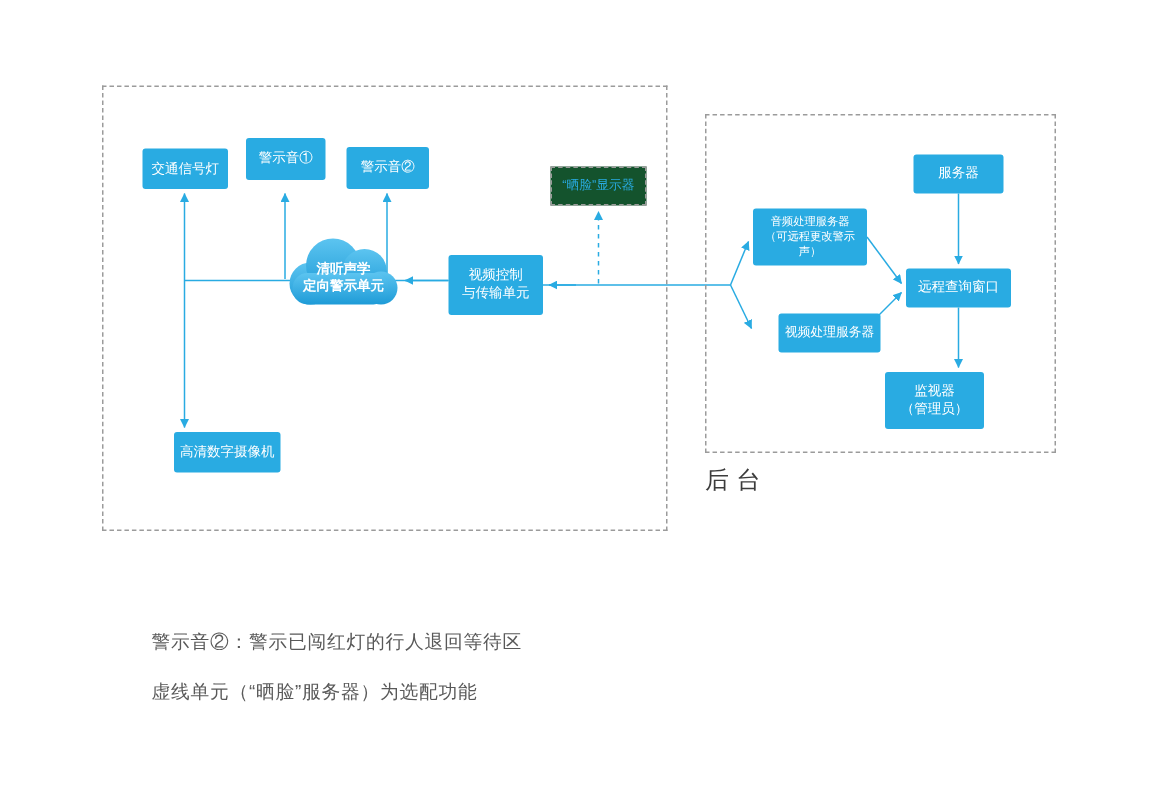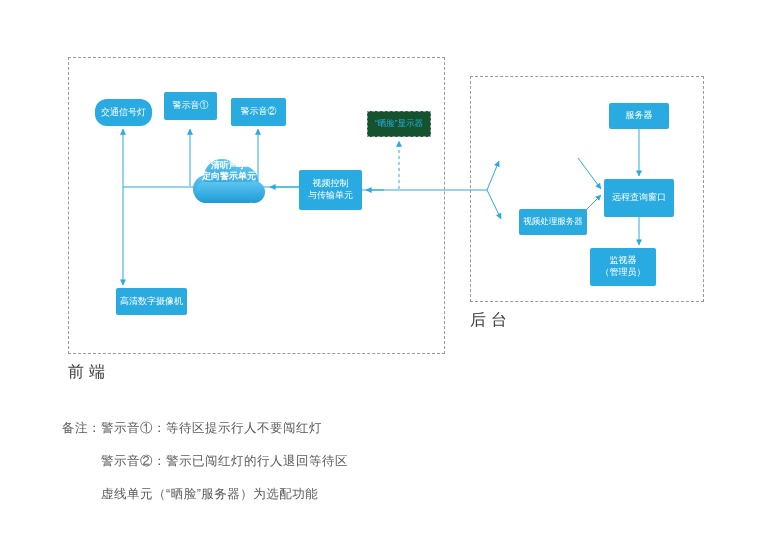--- a/index.html
+++ b/index.html
@@ -25,21 +25,21 @@
     box-sizing:border-box;padding:1px;
   }
   .node.small{font-size:8.5px;}
   .node.tiny{font-size:7.5px;}
   .node.dashed{
     background:#14532d;border:1px dashed var(--region_border,#9b9b9b);
     color:var(--node,#29abe2);border-radius:0;
   }
 
   .cloud-text{
-    position:absolute;left:191px;top:160px;width:76px;text-align:center;
+    position:absolute;left:191px;top:174px;width:76px;text-align:center;
     color:#fff;font-weight:bold;font-size:9px;line-height:11px;
   }
   .cloud-text span{display:block;}
 
   .notes{
     position:absolute;left:62px;top:412px;
     font-size:12.5px;color:var(--note_text,#595959);letter-spacing:0.5px;
   }
   .note-row{height:33px;line-height:33px;}
   .note-row.indent{padding-left:39px;}
@@ -83,41 +83,41 @@
       <circle cx="222" cy="177" r="18"></circle>
       <circle cx="243" cy="181" r="15"></circle>
       <circle cx="254" cy="192" r="11"></circle>
       <rect x="195" y="182" width="64" height="21" rx="10"></rect>
     </g>
   </svg>
 
   <div class="region" style="left:68px;top:57px;width:375px;height:295px;"></div>
   <div class="region" style="left:470px;top:76px;width:232px;height:224px;"></div>
 
-  <div class="node" style="left:95px;top:99px;width:57px;height:27px;border-radius:12px;">交通信号灯</div>
+  <div class="node" style="left:95px;top:99px;width:57px;height:27px;">交通信号灯</div>
   <div class="node" style="left:164px;top:92px;width:53px;height:28px;">警示音①</div>
   <div class="node" style="left:231px;top:98px;width:55px;height:28px;">警示音②</div>
   <div class="node" style="left:299px;top:170px;width:63px;height:40px;">视频控制
 与传输单元</div>
   <div class="node" style="left:116px;top:288px;width:71px;height:27px;">高清数字摄像机</div>
   <div class="node dashed small" style="left:367px;top:111px;width:64px;height:26px;">“晒脸”显示器</div>
 
   <div class="cloud-text">
     <span>清听声学</span>
     <span>定向警示单元</span>
   </div>
 
+  <div class="node tiny" style="left:502px;top:139px;width:76px;height:38px;">音频处理服务器
+（可远程更改警示声）</div>
   <div class="node small" style="left:519px;top:209px;width:68px;height:26px;">视频处理服务器</div>
   <div class="node" style="left:609px;top:103px;width:60px;height:26px;">服务器</div>
-  <div class="node" style="left:604px;top:179px;width:70px;height:38px;">远程查询窗口</div>
+  <div class="node" style="left:604px;top:179px;width:70px;height:26px;">远程查询窗口</div>
   <div class="node" style="left:590px;top:248px;width:66px;height:38px;">监视器
 （管理员）</div>
 
-  <div class="region-label" style="left:68px;top:362px;width:375px;">前端</div>
   <div class="region-label" style="left:470px;top:310px;width:232px;">后台</div>
 
   <div class="notes">
-    <div class="note-row"><span class="note-prefix">备注：</span><span>警示音①：等待区提示行人不要闯红灯</span></div>
     <div class="note-row indent"><span>警示音②：警示已闯红灯的行人退回等待区</span></div>
     <div class="note-row indent"><span>虚线单元（“晒脸”服务器）为选配功能</span></div>
   </div>
 
 </div>
 
 </body></html>

